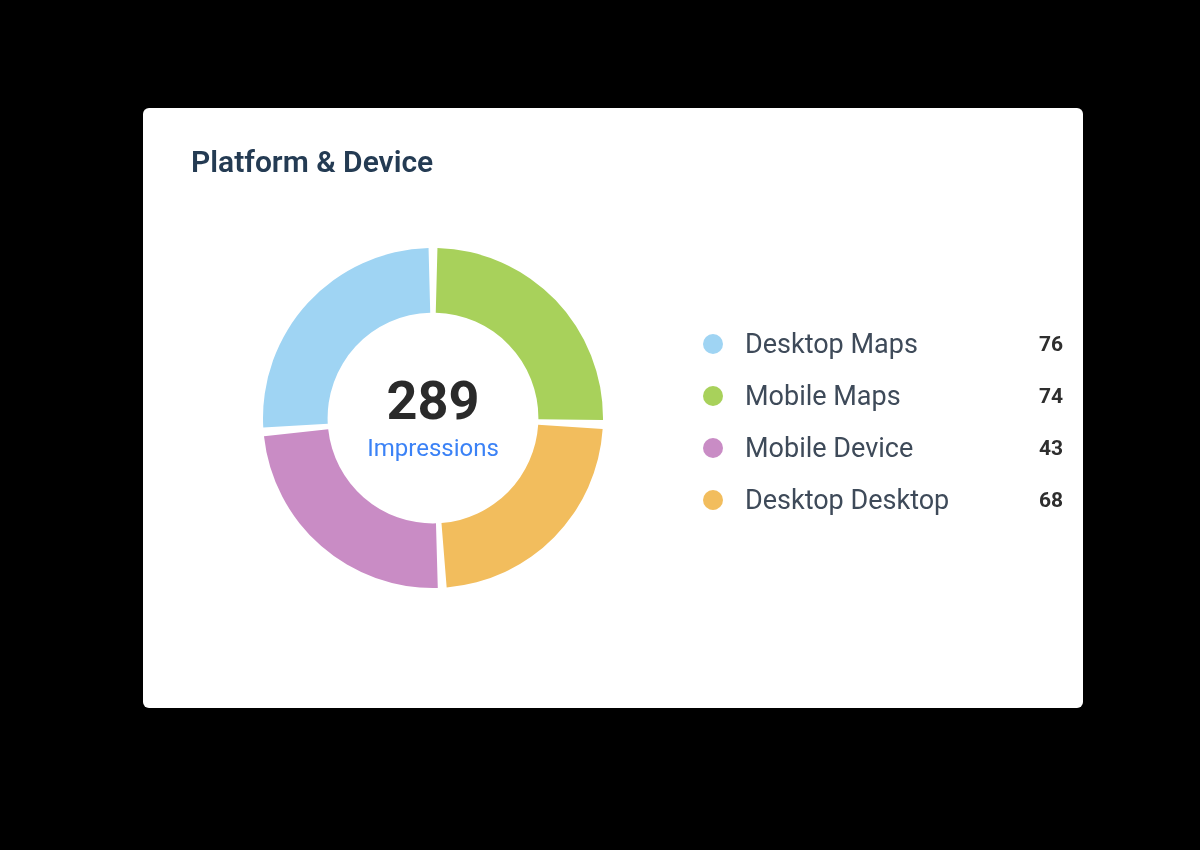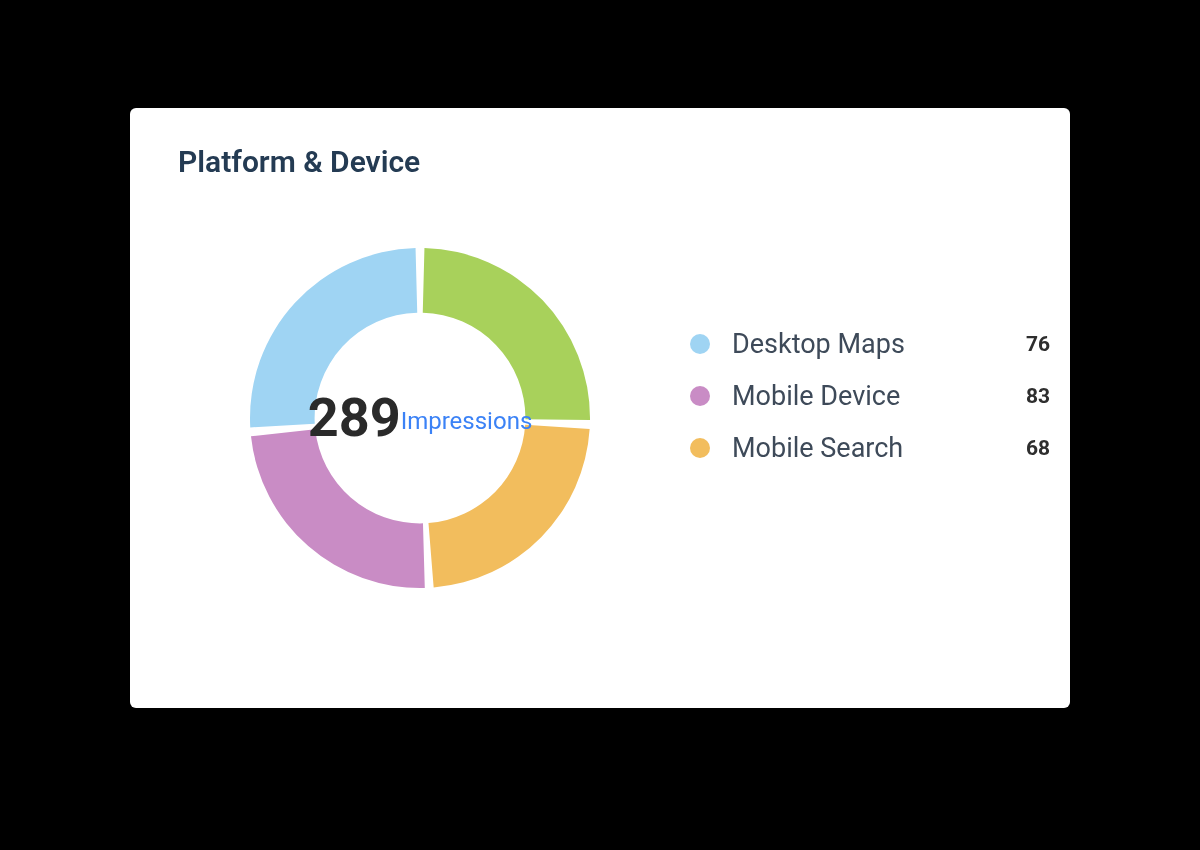--- a/index.html
+++ b/index.html
@@ -6,21 +6,21 @@
     margin: 0;
     padding: 0;
     width: 1200px;
     height: 850px;
     background: #000;
     font-family: -apple-system, BlinkMacSystemFont, "Segoe UI", Roboto, "Helvetica Neue", Arial, sans-serif;
     overflow: hidden;
   }
   .card {
     position: absolute;
-    left: 130px;
+    left: 143px;
     top: 108px;
     width: 940px;
     height: 600px;
     background: #fff;
     border-radius: 6px;
     box-shadow: 0 10px 40px rgba(0,0,0,0.35);
     box-sizing: border-box;
   }
   .card-title {
     position: absolute;
@@ -39,20 +39,21 @@
   }
   .donut-svg {
     width: 380px;
     height: 380px;
     display: block;
   }
   .donut-center {
     position: absolute;
     left: 0; top: 0; width: 100%; height: 100%;
     display: flex;
+    flex-direction: column;
     align-items: center;
     justify-content: center;
     pointer-events: none;
   }
   .center-number {
     font-size: 54px;
     font-weight: 700;
     color: #2a2a2a;
     line-height: 1;
   }
@@ -112,24 +113,29 @@
     </div>
   </div>
 
   <div class="legend">
     <div class="legend-row">
       <span class="legend-dot" style="background:#9FD4F3"></span>
       <span class="legend-label">Desktop Maps</span>
       <span class="legend-value">76</span>
     </div>
     <div class="legend-row">
+      <span class="legend-dot" style="background:#A8D15B"></span>
+      <span class="legend-label">Mobile Maps</span>
+      <span class="legend-value">74</span>
+    </div>
+    <div class="legend-row">
       <span class="legend-dot" style="background:#C98CC5"></span>
       <span class="legend-label">Mobile Device</span>
-      <span class="legend-value">83</span>
+      <span class="legend-value">43</span>
     </div>
     <div class="legend-row">
       <span class="legend-dot" style="background:#F2BD5D"></span>
-      <span class="legend-label">Mobile Search</span>
+      <span class="legend-label">Desktop Desktop</span>
       <span class="legend-value">68</span>
     </div>
   </div>
 
 </div>
 
 </body></html>

